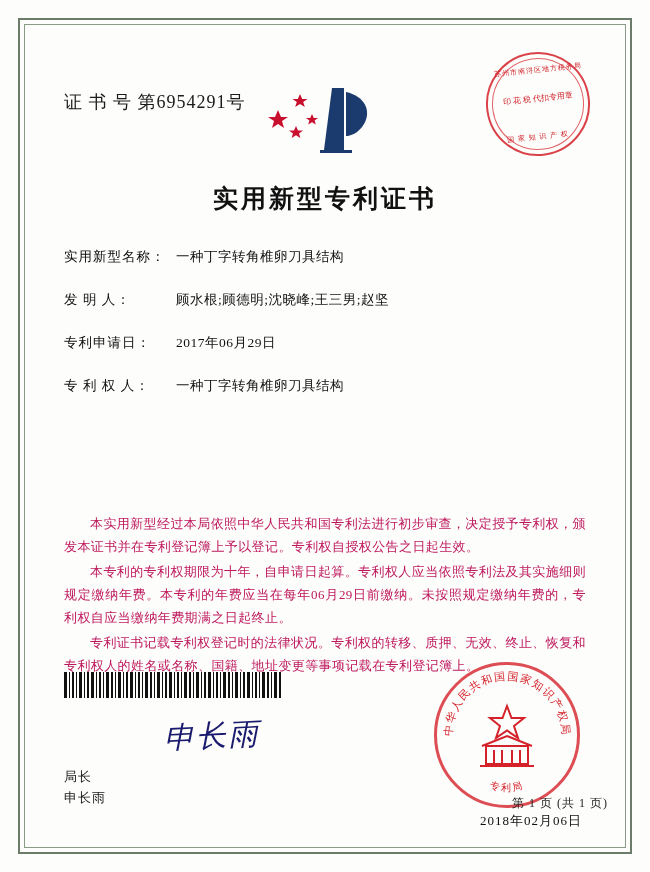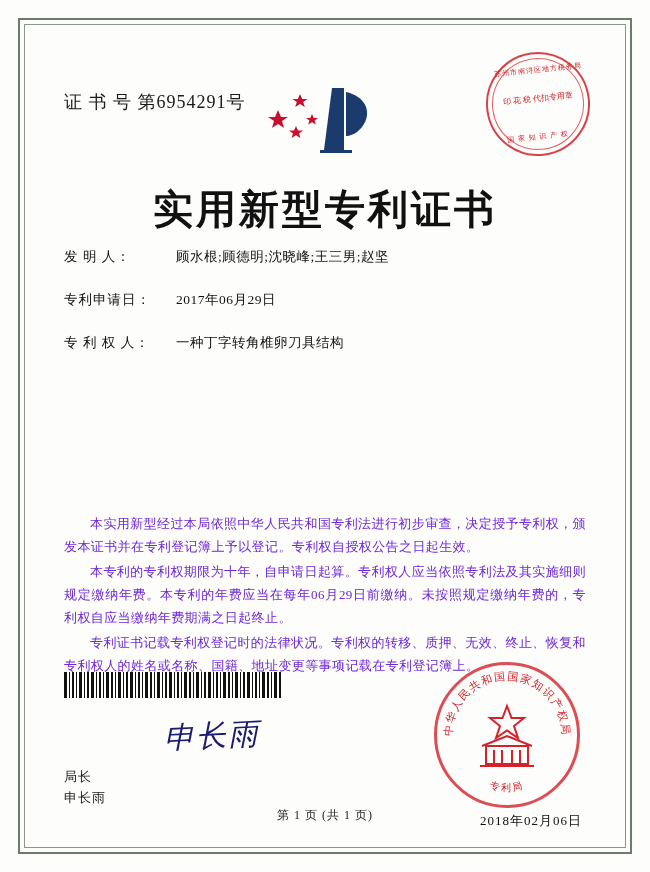--- a/index.html
+++ b/index.html
@@ -120,21 +120,21 @@
     width: 130px;
     height: 78px;
   }
 
   
   .title {
     position: absolute;
     top: 140px;
     width: 100%;
     text-align: center;
-    font-size: 40px;
+    font-size: 25px;
     font-weight: bold;
     letter-spacing: 3px;
     color: #111;
     font-family: "DejaVu Serif", serif;
   }
 
   
   .fields {
     position: absolute;
     top: 205px;
@@ -164,21 +164,21 @@
     left: 22px;
     right: 22px;
   }
   .para {
     font-size: 13px;
     line-height: 23px;
     text-align: justify;
     text-indent: 26px;
     margin: 0 0 2px 0;
     letter-spacing: .4px;
-    color: #6d28d9;
+    color: #be185d;
   }
 
   
   .barcode {
     position: absolute;
     left: 22px;
     top: 630px;
     width: 220px;
     height: 26px;
   }
@@ -225,23 +225,23 @@
     right: 26px;
     top: 770px;
     font-size: 13px;
     letter-spacing: 1px;
     color: #111;
   }
 
   
   .footer {
     position: absolute;
-    bottom: 6px;
+    bottom: 18px;
     width: 100%;
-    text-align: center;
+    text-align: right;
     font-size: 12px;
     letter-spacing: 1px;
     color: #222;
   }
 </style>
 </head>
 <body>
 
 <div class="page">
   <div class="border-outer"></div>
@@ -272,20 +272,23 @@
       <div class="ring2"></div>
       <div class="arc-text">苏州市南浔区地方税务局</div>
       <div class="mid-text">印 花 税
 代扣专用章</div>
       <div class="bot-text">国 家 知 识 产 权</div>
     </div>
 
     <div class="title">实用新型专利证书</div>
 
     <div class="fields">
+      <div class="field">
+        <span class="lbl">实用新型名称：</span><span class="val">一种丁字转角椎卵刀具结构</span>
+      </div>
       <div class="field">
         <span class="lbl">发 明 人：</span><span class="val">顾水根;顾德明;沈晓峰;王三男;赵坚</span>
       </div>
       <div class="field">
         <span class="lbl">专利申请日：</span><span class="val">2017年06月29日</span>
       </div>
       <div class="field">
         <span class="lbl">专 利 权 人：</span><span class="val">一种丁字转角椎卵刀具结构</span>
       </div>
     </div>

